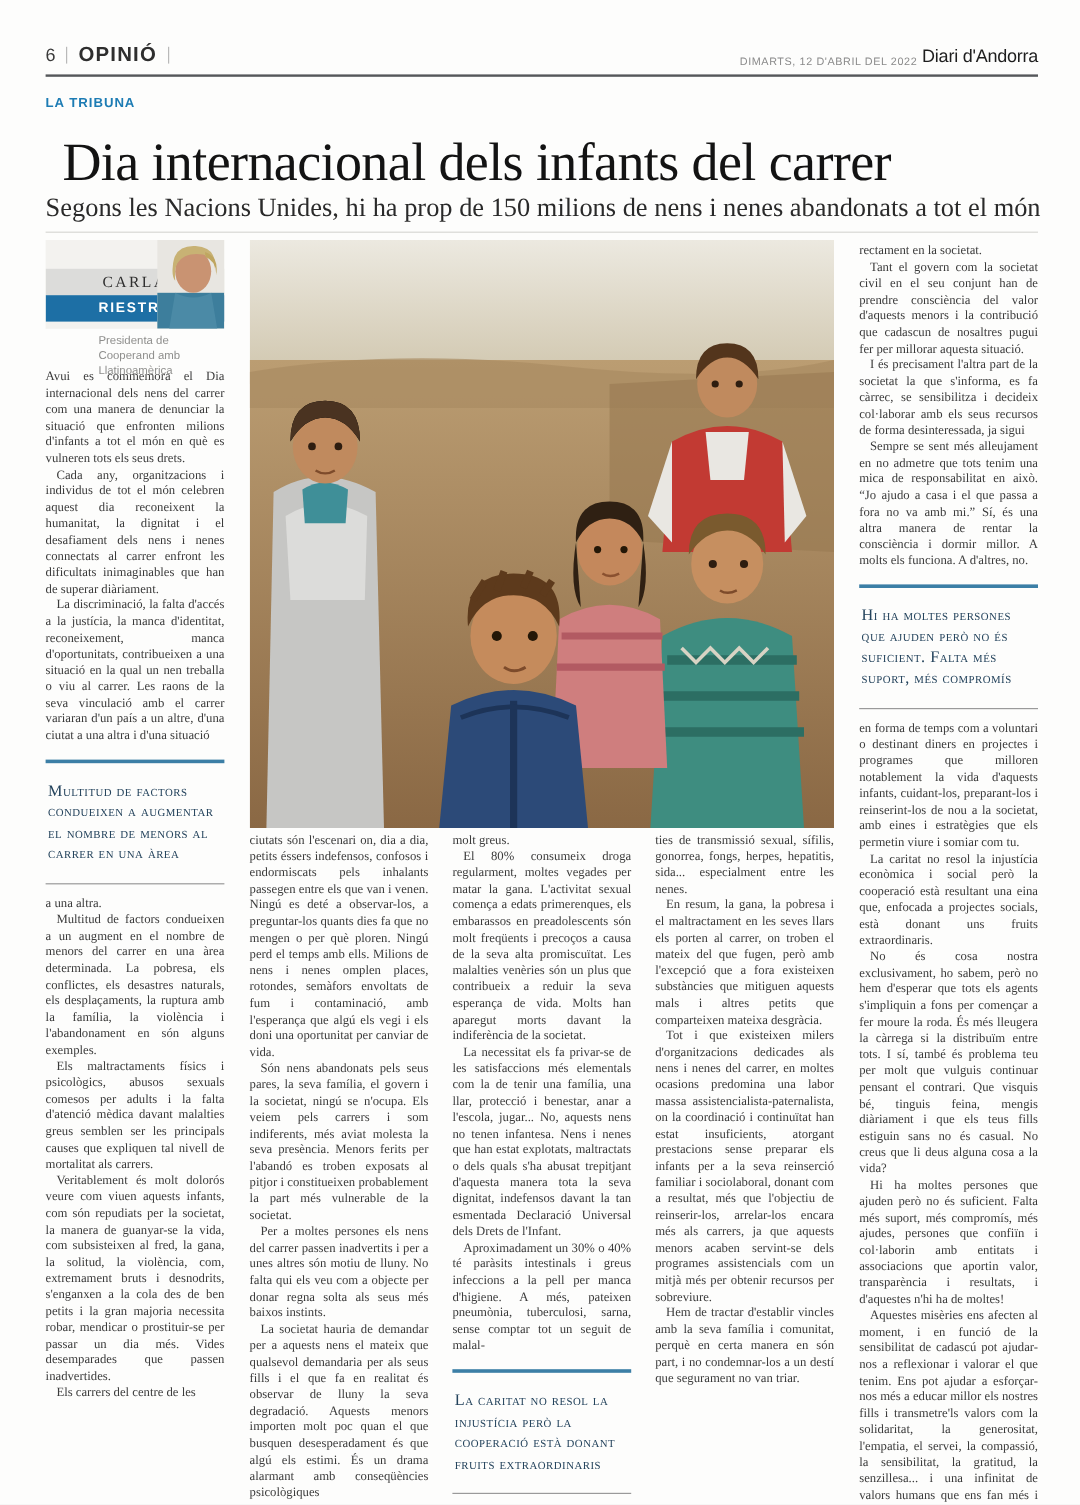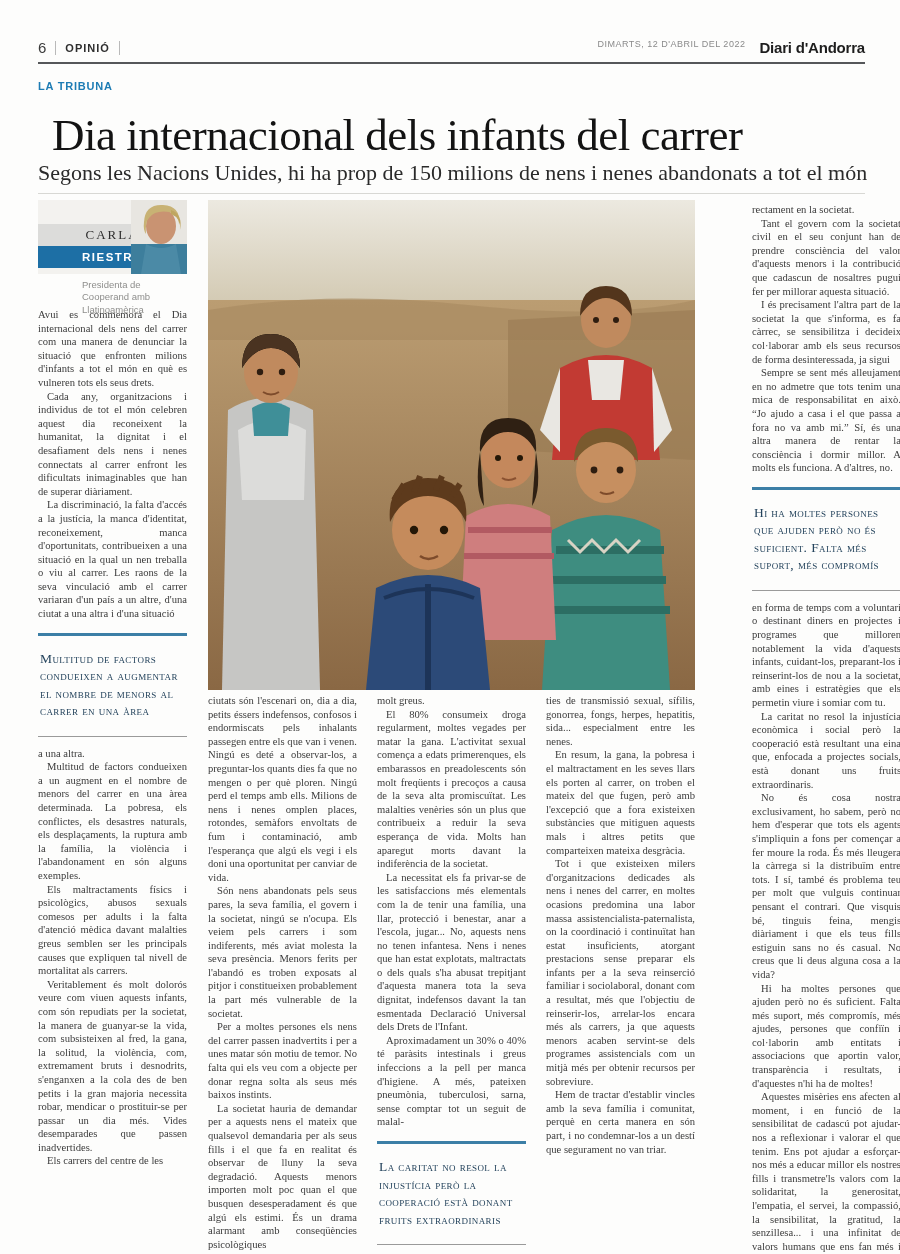--- a/index.html
+++ b/index.html
@@ -10,24 +10,24 @@
   }
   
   .masthead{
     position:absolute;left:38px;right:35px;top:30px;height:26px;
     font-family:"Liberation Sans","DejaVu Sans",sans-serif;
     display:flex;align-items:flex-end;justify-content:space-between;
   }
   .mh-left{display:flex;align-items:center;gap:9px;color:#3a3a3a;}
   .mh-pagenum{font-size:15px;}
   .mh-sep{width:1px;height:14px;background:#b9b9b9;}
-  .mh-section{font-size:11px;font-weight:bold;letter-spacing:1px;color:#2e2e2e;}
-  .mh-right{display:flex;align-items:flex-start;gap:14px;}
+  .mh-section{font-size:17px;font-weight:bold;letter-spacing:1px;color:#2e2e2e;}
+  .mh-right{display:flex;align-items:flex-end;gap:4px;}
   .mh-date{font-size:9px;letter-spacing:.5px;color:#8a8a8a;}
-  .mh-logo{font-size:15px;font-weight:bold;color:#1e1e1e;letter-spacing:-.2px;}
+  .mh-logo{font-size:15px;font-weight:normal;color:#1e1e1e;letter-spacing:-.2px;}
   .mh-rule{position:absolute;left:38px;right:35px;top:62px;height:2px;background:#55575a;}
   
   .kicker{
     position:absolute;left:38px;top:80px;
     font-family:"Liberation Sans","DejaVu Sans",sans-serif;
     font-size:11px;font-weight:bold;letter-spacing:.8px;color:#1d7cb4;
   }
   .headline{
     position:absolute;left:36px;top:96px;width:820px;
     font-size:45px;font-weight:normal;color:#131313;letter-spacing:-.5px;line-height:1.05;
@@ -59,21 +59,21 @@
   
   .article-photo{position:absolute;left:208px;top:200px;width:487px;height:490px;overflow:hidden;}
   
   .col{position:absolute;width:149px;font-size:10.6px;line-height:13.6px;text-align:justify;color:#3b3b3b;}
   .col p{margin:0;text-indent:9px;}
   .col p.noindent{text-indent:0;}
   .col1{left:38px;top:308px;height:926px;}
   .col2{left:208px;top:694px;height:545px;}
   .col3{left:377px;top:694px;height:545px;}
   .col4{left:546px;top:694px;height:545px;}
-  .col5{left:752px;top:203px;height:1040px;}
+  .col5{left:716px;top:203px;height:1040px;}
   
   .pullquote{
     margin:12px 0 10px 0;padding:14px 2px 16px 2px;
     border-top:3px solid #3c7fa6;border-bottom:1px solid #9a9a9a;
     font-variant:small-caps;font-size:13.5px;line-height:17.5px;
     letter-spacing:.4px;color:#24435c;text-align:left;text-indent:0;
   }
 </style>
 </head>
 <body>
@@ -204,21 +204,21 @@
     <p class="noindent">a una altra.</p>
     <p>Multitud de factors condueixen a un augment en el nombre de menors del carrer en una àrea determinada. La pobresa, els conflictes, els desastres naturals, els desplaçaments, la ruptura amb la família, la violència i l'abandonament en són alguns exemples.</p>
     <p>Els maltractaments físics i psicològics, abusos sexuals comesos per adults i la falta d'atenció mèdica davant malalties greus semblen ser les principals causes que expliquen tal nivell de mortalitat als carrers.</p>
     <p>Veritablement és molt dolorós veure com viuen aquests infants, com són repudiats per la societat, la manera de guanyar-se la vida, com subsisteixen al fred, la gana, la solitud, la violència, com, extremament bruts i desnodrits, s'enganxen a la cola des de ben petits i la gran majoria necessita robar, mendicar o prostituir-se per passar un dia més. Vides desemparades que passen inadvertides.</p>
     <p>Els carrers del centre de les</p>
   </div>
 
   <div class="col col2">
     <p class="noindent">ciutats són l'escenari on, dia a dia, petits éssers indefensos, confosos i endormiscats pels inhalants passegen entre els que van i venen. Ningú es deté a observar-los, a preguntar-los quants dies fa que no mengen o per què ploren. Ningú perd el temps amb ells. Milions de nens i nenes omplen places, rotondes, semàfors envoltats de fum i contaminació, amb l'esperança que algú els vegi i els doni una oportunitat per canviar de vida.</p>
     <p>Són nens abandonats pels seus pares, la seva família, el govern i la societat, ningú se n'ocupa. Els veiem pels carrers i som indiferents, més aviat molesta la seva presència. Menors ferits per l'abandó es troben exposats al pitjor i constitueixen probablement la part més vulnerable de la societat.</p>
-    <p>Per a moltes persones els nens del carrer passen inadvertits i per a unes matar són motiu de temor. No falta qui els veu com a objecte per donar regna solta als seus més baixos instints.</p>
+    <p>Per a moltes persones els nens del carrer passen inadvertits i per a unes altres són motiu de lluny. No falta qui els veu com a objecte per donar regna solta als seus més baixos instints.</p>
     <p>La societat hauria de demandar per a aquests nens el mateix que qualsevol demandaria per als seus fills i el que fa en realitat és observar de lluny la seva degradació. Aquests menors importen molt poc quan el que busquen desesperadament és que algú els estimi. És un drama alarmant amb conseqüències psicològiques</p>
   </div>
 
   <div class="col col3">
     <p class="noindent">molt greus.</p>
     <p>El 80% consumeix droga regularment, moltes vegades per matar la gana. L'activitat sexual comença a edats primerenques, els embarassos en preadolescents són molt freqüents i precoços a causa de la seva alta promiscuïtat. Les malalties venèries són un plus que contribueix a reduir la seva esperança de vida. Molts han aparegut morts davant la indiferència de la societat.</p>
     <p>La necessitat els fa privar-se de les satisfaccions més elementals com la de tenir una família, una llar, protecció i benestar, anar a l'escola, jugar... No, aquests nens no tenen infantesa. Nens i nenes que han estat explotats, maltractats o dels quals s'ha abusat trepitjant d'aquesta manera tota la seva dignitat, indefensos davant la tan esmentada Declaració Universal dels Drets de l'Infant.</p>
     <p>Aproximadament un 30% o 40% té paràsits intestinals i greus infeccions a la pell per manca d'higiene. A més, pateixen pneumònia, tuberculosi, sarna, sense comptar tot un seguit de malal-</p>
     <div class="pullquote">La caritat no resol la injustícia però la cooperació està donant fruits extraordinaris</div>
   </div>

